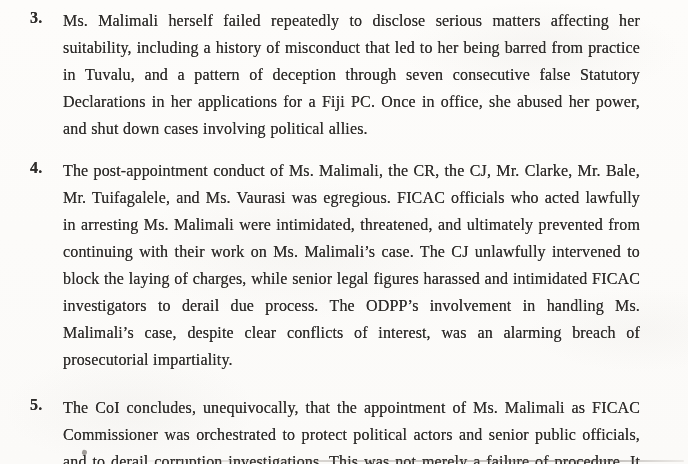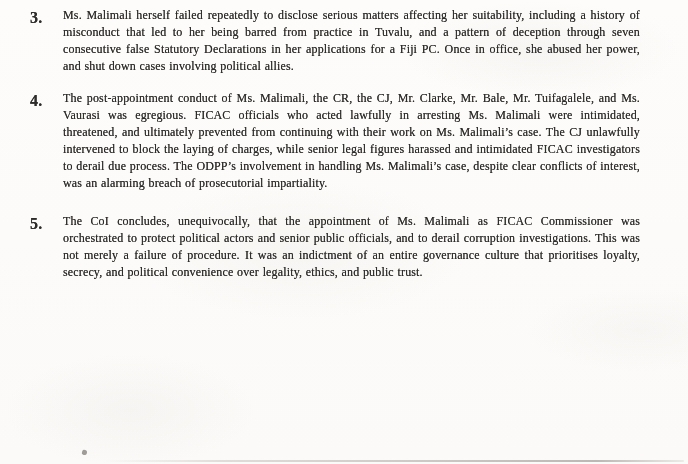--- a/index.html
+++ b/index.html
@@ -46,22 +46,22 @@
     box-sizing: border-box;
     padding-left: 30px;
     font-size: 16px;
     line-height: 21.7px;
     font-weight: 700;
     letter-spacing: 0.2px;
     text-shadow: 0 0 0.6px rgba(46,44,42,0.8);
   }
   .para-text {
     width: 577px;
-    font-size: 12px;
-    line-height: 17px;
+    font-size: 16px;
+    line-height: 27px;
     text-align: justify;
     text-align-last: left;
     letter-spacing: 0.15px;
     word-spacing: 0.5px;
     text-shadow: 0 0 0.6px rgba(46,44,42,0.8);
   }
   
   .edge-shadow {
     position: absolute;
     left: 104px;

